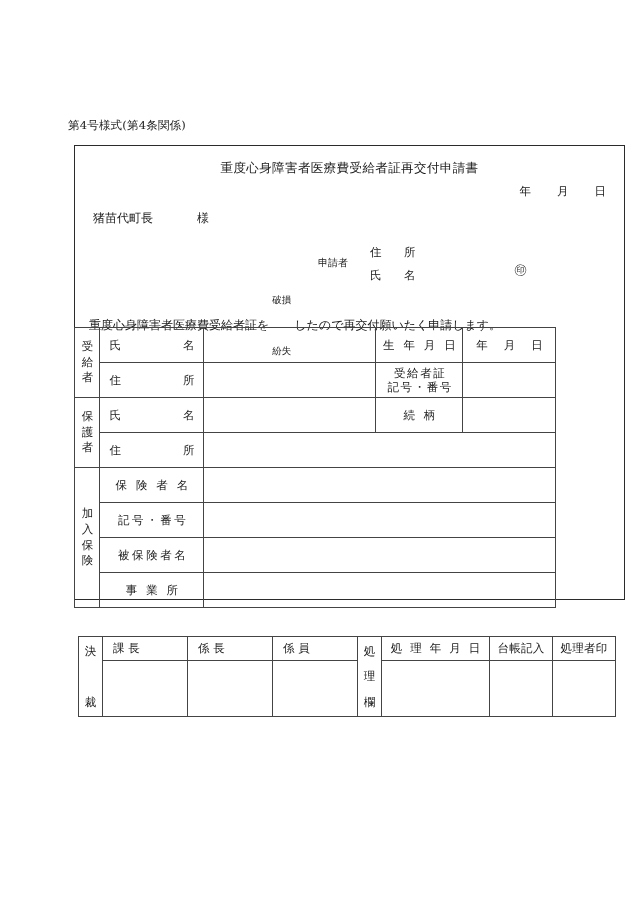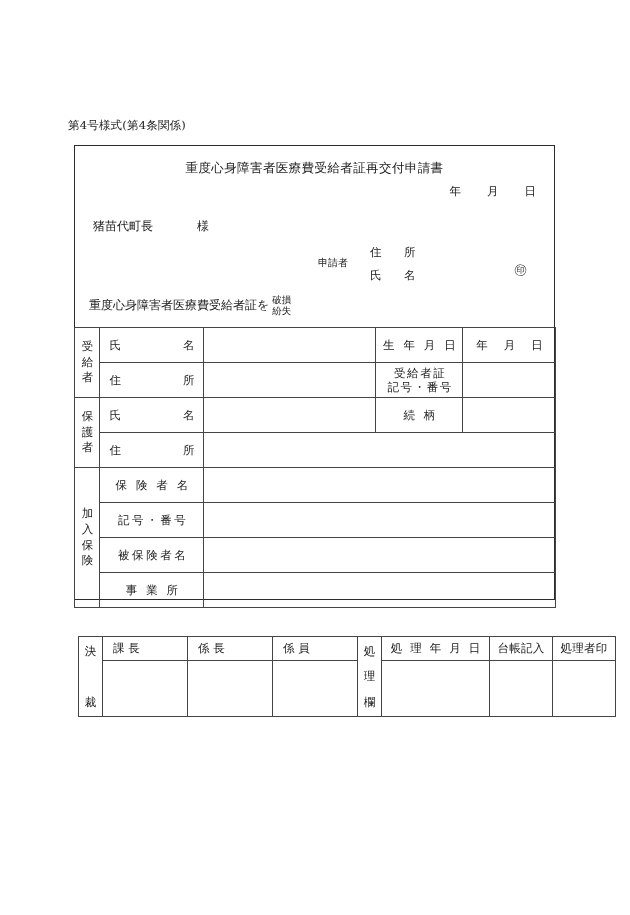--- a/index.html
+++ b/index.html
@@ -34,21 +34,21 @@
     font-size: 11.5px;
     letter-spacing: 0.2px;
     white-space: nowrap;
   }
 
   
   .main-box {
     position: absolute;
     left: 74px;
     top: 105px;
-    width: 481px;
+    width: 551px;
     height: 455px;
     border: 1.2px solid #2b2b2b;
     box-sizing: border-box;
   }
 
   .title {
     position: absolute;
     left: 0;
     top: 14px;
     width: 100%;
@@ -65,21 +65,21 @@
     font-size: 11.5px;
     white-space: nowrap;
   }
   .date-line span { display: inline-block; }
   .d-y { margin-right: 26px; }
   .d-m { margin-right: 26px; }
 
   .addressee {
     position: absolute;
     left: 18px;
-    top: 72px;
+    top: 64px;
     font-size: 12px;
     white-space: nowrap;
   }
   .addressee .sama { display: inline-block; margin-left: 44px; }
 
   
   .applicant {
     position: absolute;
     left: 243px;
     top: 95px;
@@ -126,20 +126,21 @@
     align-items: center;
     justify-content: space-between;
   }
   .statement .stacked {
     display: inline-flex;
     flex-direction: column;
     font-size: 9.5px;
     line-height: 11px;
     margin: 0 3px;
     text-align: center;
+    gap: 40px;
   }
 
   
   .data-table {
     position: absolute;
     left: -0.6px;
     top: 181px;
     width: 481px;
     border-collapse: collapse;
     table-layout: fixed;
@@ -294,20 +295,21 @@
       </div>
       <div class="seal">㊞</div>
     </div>
 
     <div class="statement">
       <span>重度心身障害者医療費受給者証を</span>
       <span class="stacked">
         <span>破損</span>
         <span>紛失</span>
       </span>
+      <span>したので再交付願いたく申請します。</span>
     </div>
 
     <table class="data-table">
       <colgroup>
         <col class="col-vert">
           <col class="col-label">
           <col class="col-value">
           <col class="col-rlabel">
           <col class="col-rvalue">
       </colgroup>

